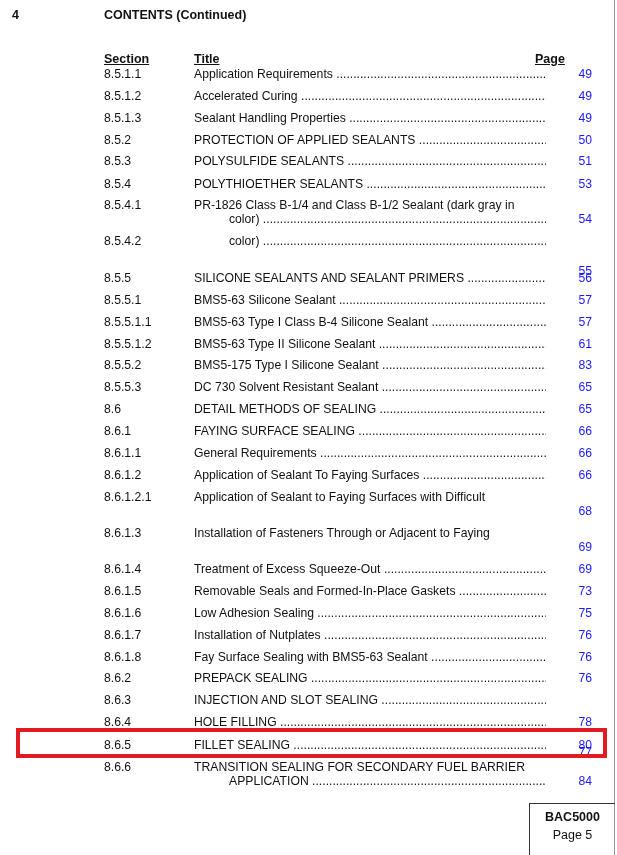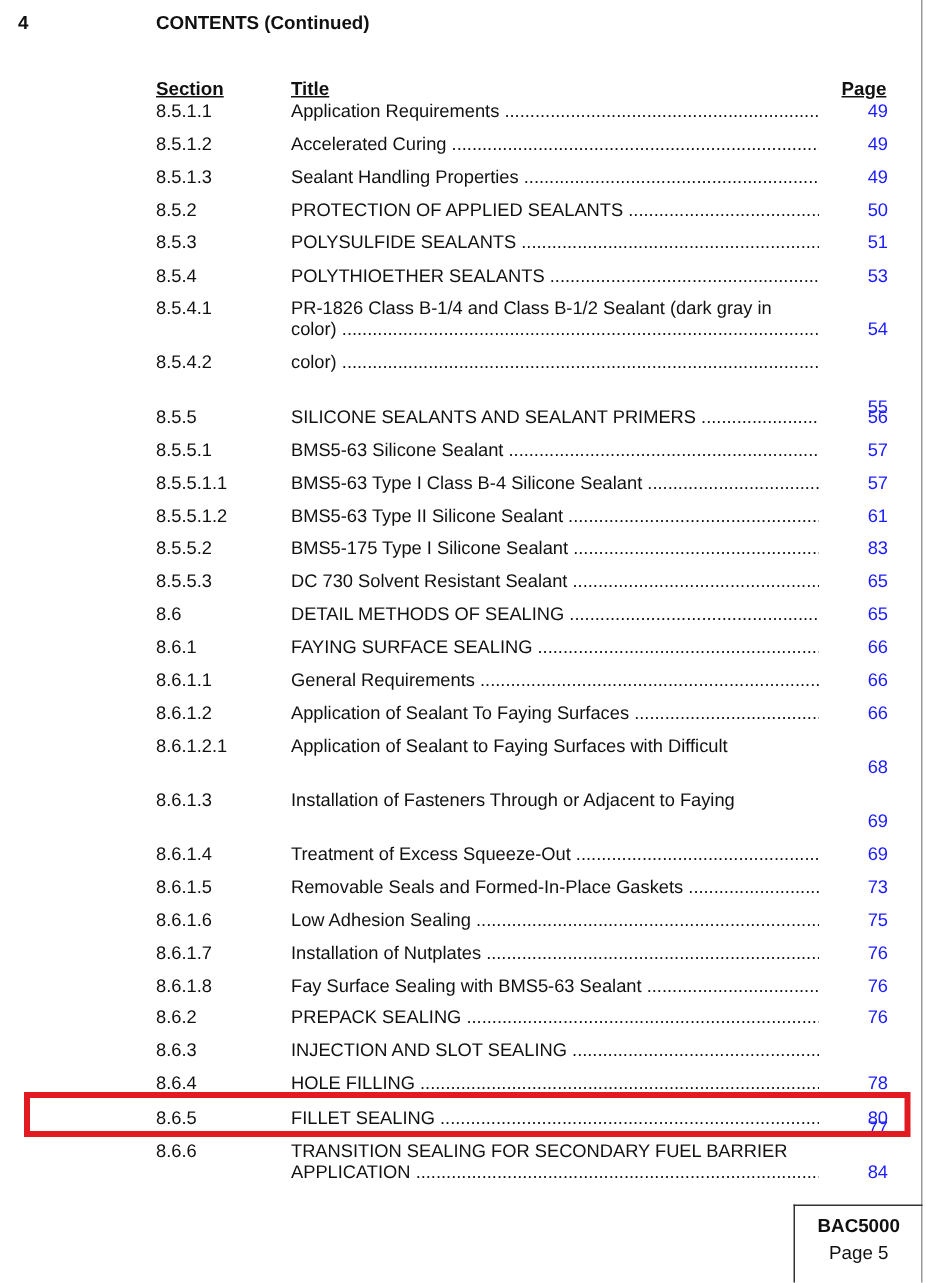--- a/index.html
+++ b/index.html
@@ -2,25 +2,25 @@
 <html><head>
 <meta charset="utf-8">
 <style>
   html, body { margin:0; padding:0; }
   body { width:617px; height:855px; background:#ffffff; position:relative; overflow:hidden;
          font-family:"Liberation Sans", sans-serif; color:#111; font-size:12.2px; }
   .right-border { position:absolute; left:614px; top:0; width:1px; height:855px; background:#999; }
   .hdr-num { position:absolute; left:12px; top:8px; font-weight:bold; font-size:12.5px; }
   .hdr-title { position:absolute; left:104px; top:8px; font-weight:bold; font-size:12.5px; }
   .col { position:absolute; top:38px; font-weight:bold; text-decoration:underline; font-size:12.5px;margin-top:14px; }
-  .col-sec { left:104px; } .col-title { left:194px; } .col-page { left:561px; }
+  .col-sec { left:104px; } .col-title { left:194px; } .col-page { left:535px; }
   .row { position:absolute; left:0; width:617px; }
   .sec { position:absolute; left:104px; top:0; }
   .title { position:absolute; left:194px; top:0; width:352px; line-height:14px; }
-  .title .line2 { display:block; white-space:nowrap; overflow:hidden; }
+  .title .line2 { display:block; white-space:nowrap; overflow:hidden;margin-left:35px; }
   .title .line1 { display:block; white-space:nowrap; overflow:hidden; }
   .dots::after { content:" ............................................................................................................................................................................"; }
   .page { position:absolute; left:560px; width:32px; text-align:right; color:#1a1aff; }
   .highlight { position:absolute; left:16px; top:728px; width:591px; height:30px; border:4px solid #e21b23; box-sizing:border-box; }
   .footer-box { position:absolute; left:529px; top:803px; width:86px; height:52px; border-left:1px solid #333; border-top:1px solid #333; box-sizing:border-box; text-align:center; }
   .footer-doc { display:block; font-weight:bold; margin-top:6px; font-size:12.5px; }
   .footer-page { display:block; margin-top:4px; font-size:12.5px; }
 </style>
 </head>
 <body>

